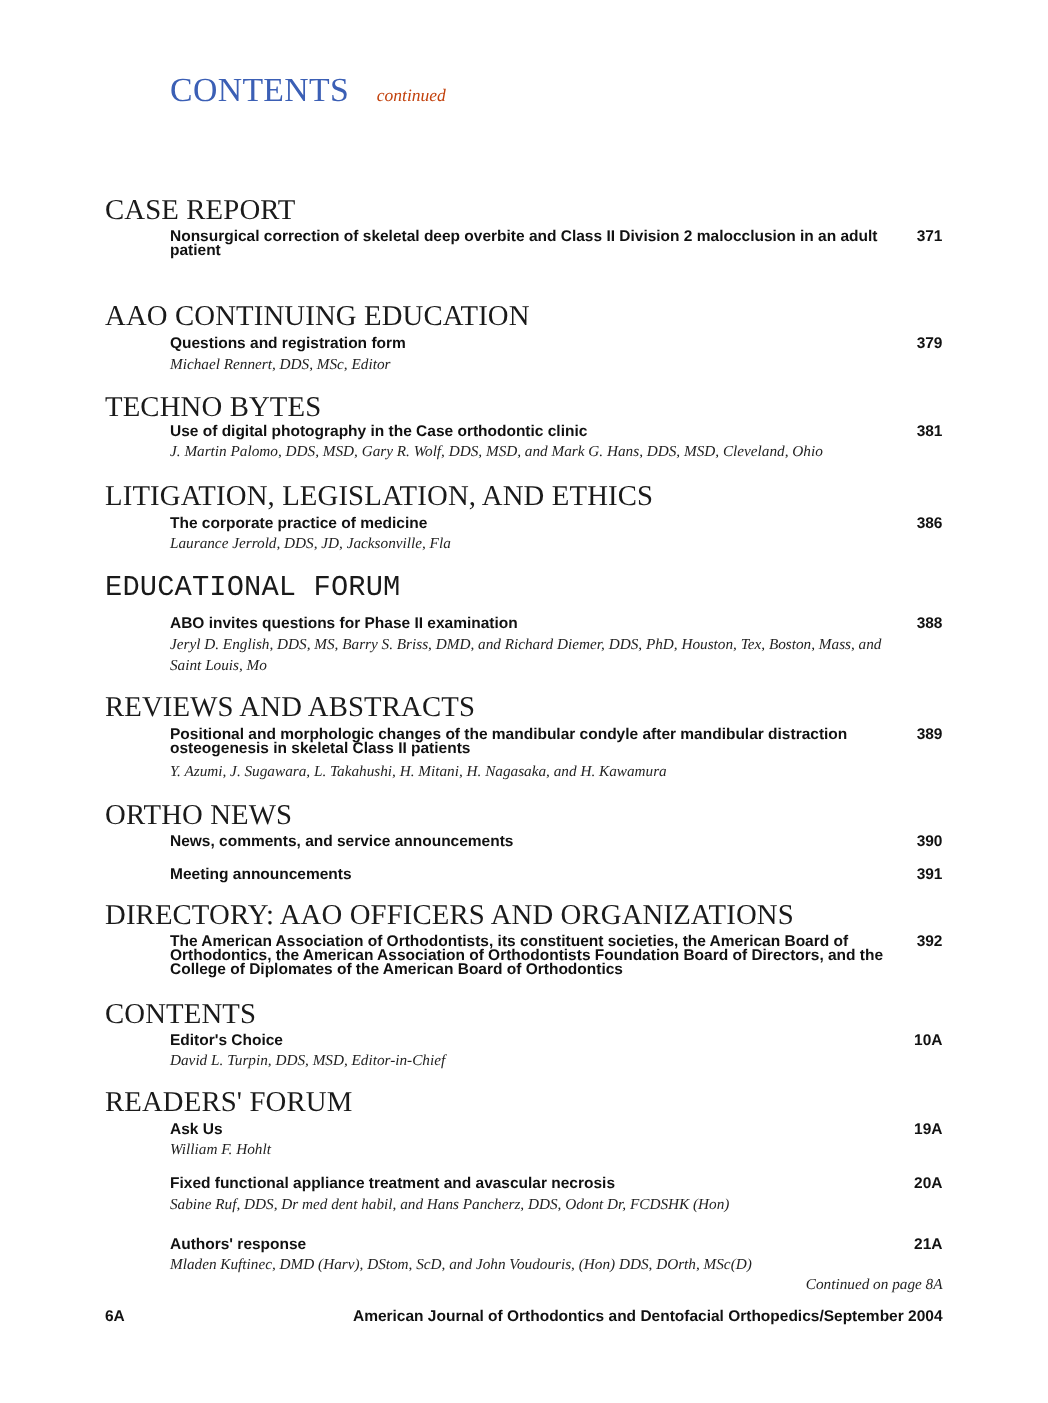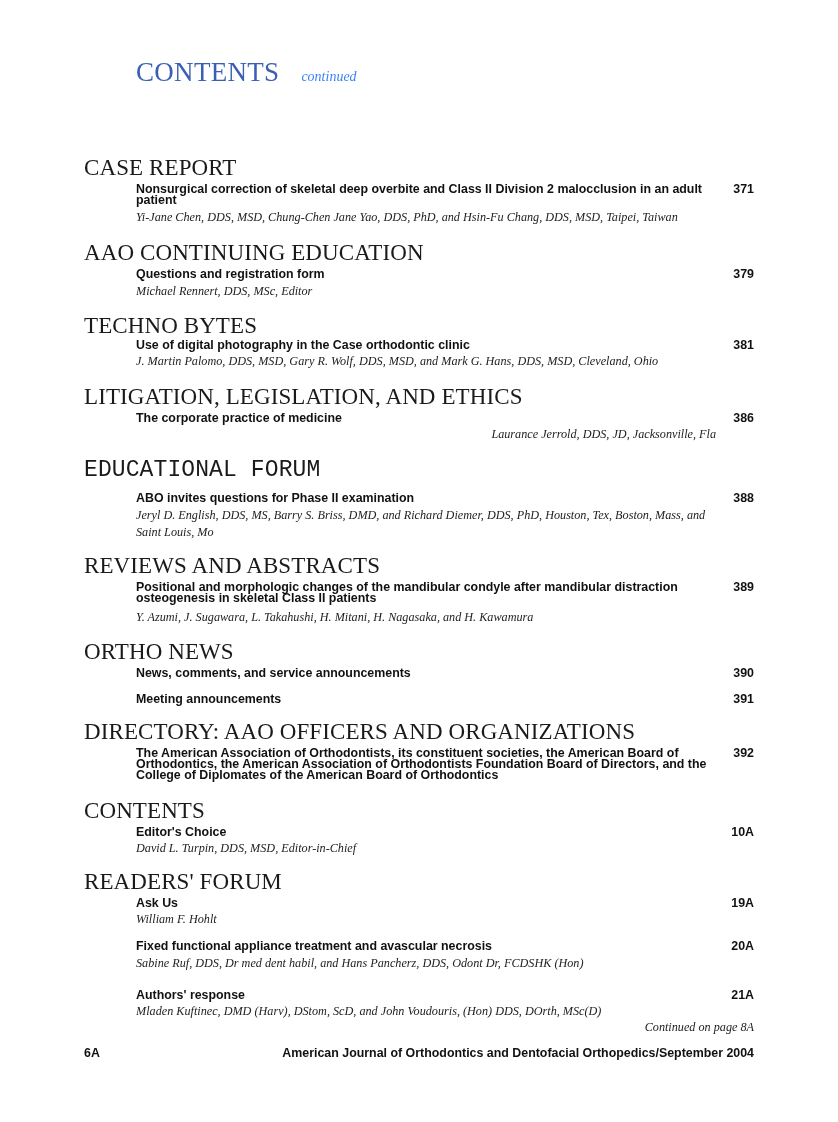--- a/index.html
+++ b/index.html
@@ -1,56 +1,55 @@
 <!DOCTYPE html>
 <html><head>
   <meta charset="utf-8">
   <style>
     html, body { margin: 0; padding: 0; background: #ffffff; }
     body { width: 838px; height: 1122px; position: relative; overflow: hidden; color: #111; }
     .page { position: absolute; left: 0; top: 0; width: 838px; height: 1122px; }
     .title-wrap { position: absolute; left: 136px; top: 57px; white-space: nowrap; }
     .title { font-family: "Liberation Serif", serif; font-size: 27px; color: #3b5fb5; letter-spacing: 0.3px; }
-    .title-sub { font-family: "Liberation Serif", serif; font-style: italic; font-size: 14px; color: #3b82f6; margin-left: 22px; }
+    .title-sub { font-family: "Liberation Serif", serif; font-style: italic; font-size: 14px; color: #c2410c; margin-left: 22px; }
     .section-head { position: absolute; left: 84px; font-family: "Liberation Serif", serif; font-size: 23px; color: #1a1a1a; white-space: nowrap; letter-spacing: 0.1px; }
     .entry-title { position: absolute; left: 136px; width: 578px; font-family: "Liberation Sans", sans-serif; font-size: 12.4px; font-weight: bold; line-height: 11px; color: #111; }
     .entry-page { position: absolute; right: 84px; font-family: "Liberation Sans", sans-serif; font-size: 12.4px; font-weight: bold; color: #111; line-height: 13px; text-align: right; }
     .entry-authors { position: absolute; left: 136px; width: 580px; font-family: "Liberation Serif", serif; font-style: italic; font-size: 12.2px; line-height: 17px; color: #222; }
     .continued { position: absolute; right: 84px; top: 1020px; font-family: "Liberation Serif", serif; font-style: italic; font-size: 12.2px; color: #222; }
     .footer-page { position: absolute; left: 84px; top: 1046px; font-family: "Liberation Sans", sans-serif; font-size: 12.4px; font-weight: bold; color: #111; text-align: center; }
     .footer-journal { position: absolute; right: 84px; top: 1046px; font-family: "Liberation Sans", sans-serif; font-size: 12.4px; font-weight: bold; color: #111; white-space: nowrap; }
   </style>
 </head>
 <body>
 
 <div class="page">
 
   <div class="title-wrap">
     <span class="title">CONTENTS</span><span class="title-sub">continued</span>
   </div>
 
   <div class="section-head" style="top:155px;">CASE REPORT</div>
   <div class="entry-title" style="top:184px;">Nonsurgical correction of skeletal deep overbite and Class II Division 2 malocclusion in an adult patient</div>
   <div class="entry-page" style="top:183px;">371</div>
-  <div class="entry-authors" style="top:209px;">Yi-Jane Chen, DDS, MSD, Chung-Chen Jane Yao, DDS, PhD, and Hsin-Fu Chang, DDS, MSD, Taipei, Taiwan</div>
 
   <div class="section-head" style="top:240px;">AAO CONTINUING EDUCATION</div>
   <div class="entry-title" style="top:269px;">Questions and registration form</div>
   <div class="entry-page" style="top:268px;">379</div>
   <div class="entry-authors" style="top:283px;">Michael Rennert, DDS, MSc, Editor</div>
 
   <div class="section-head" style="top:313px;">TECHNO BYTES</div>
   <div class="entry-title" style="top:340px;">Use of digital photography in the Case orthodontic clinic</div>
   <div class="entry-page" style="top:339px;">381</div>
   <div class="entry-authors" style="top:353px;">J. Martin Palomo, DDS, MSD, Gary R. Wolf, DDS, MSD, and Mark G. Hans, DDS, MSD, Cleveland, Ohio</div>
 
   <div class="section-head" style="top:384px;">LITIGATION, LEGISLATION, AND ETHICS</div>
   <div class="entry-title" style="top:413px;">The corporate practice of medicine</div>
   <div class="entry-page" style="top:412px;">386</div>
-  <div class="entry-authors" style="top:426px;text-align:right;">Laurance Jerrold, DDS, JD, Jacksonville, Fla</div>
+  <div class="entry-authors" style="top:426px;">Laurance Jerrold, DDS, JD, Jacksonville, Fla</div>
 
   <div class="section-head" style="top:457px;font-family:Liberation Mono, monospace;">EDUCATIONAL FORUM</div>
   <div class="entry-title" style="top:493px;">ABO invites questions for Phase II examination</div>
   <div class="entry-page" style="top:492px;">388</div>
   <div class="entry-authors" style="top:507px; width:575px;">Jeryl D. English, DDS, MS, Barry S. Briss, DMD, and Richard Diemer, DDS, PhD, Houston, Tex, Boston, Mass, and Saint Louis, Mo</div>
 
   <div class="section-head" style="top:553px;">REVIEWS AND ABSTRACTS</div>
   <div class="entry-title" style="top:582px;">Positional and morphologic changes of the mandibular condyle after mandibular distraction osteogenesis in skeletal Class II patients</div>
   <div class="entry-page" style="top:581px;">389</div>
   <div class="entry-authors" style="top:609px;">Y. Azumi, J. Sugawara, L. Takahushi, H. Mitani, H. Nagasaka, and H. Kawamura</div>

